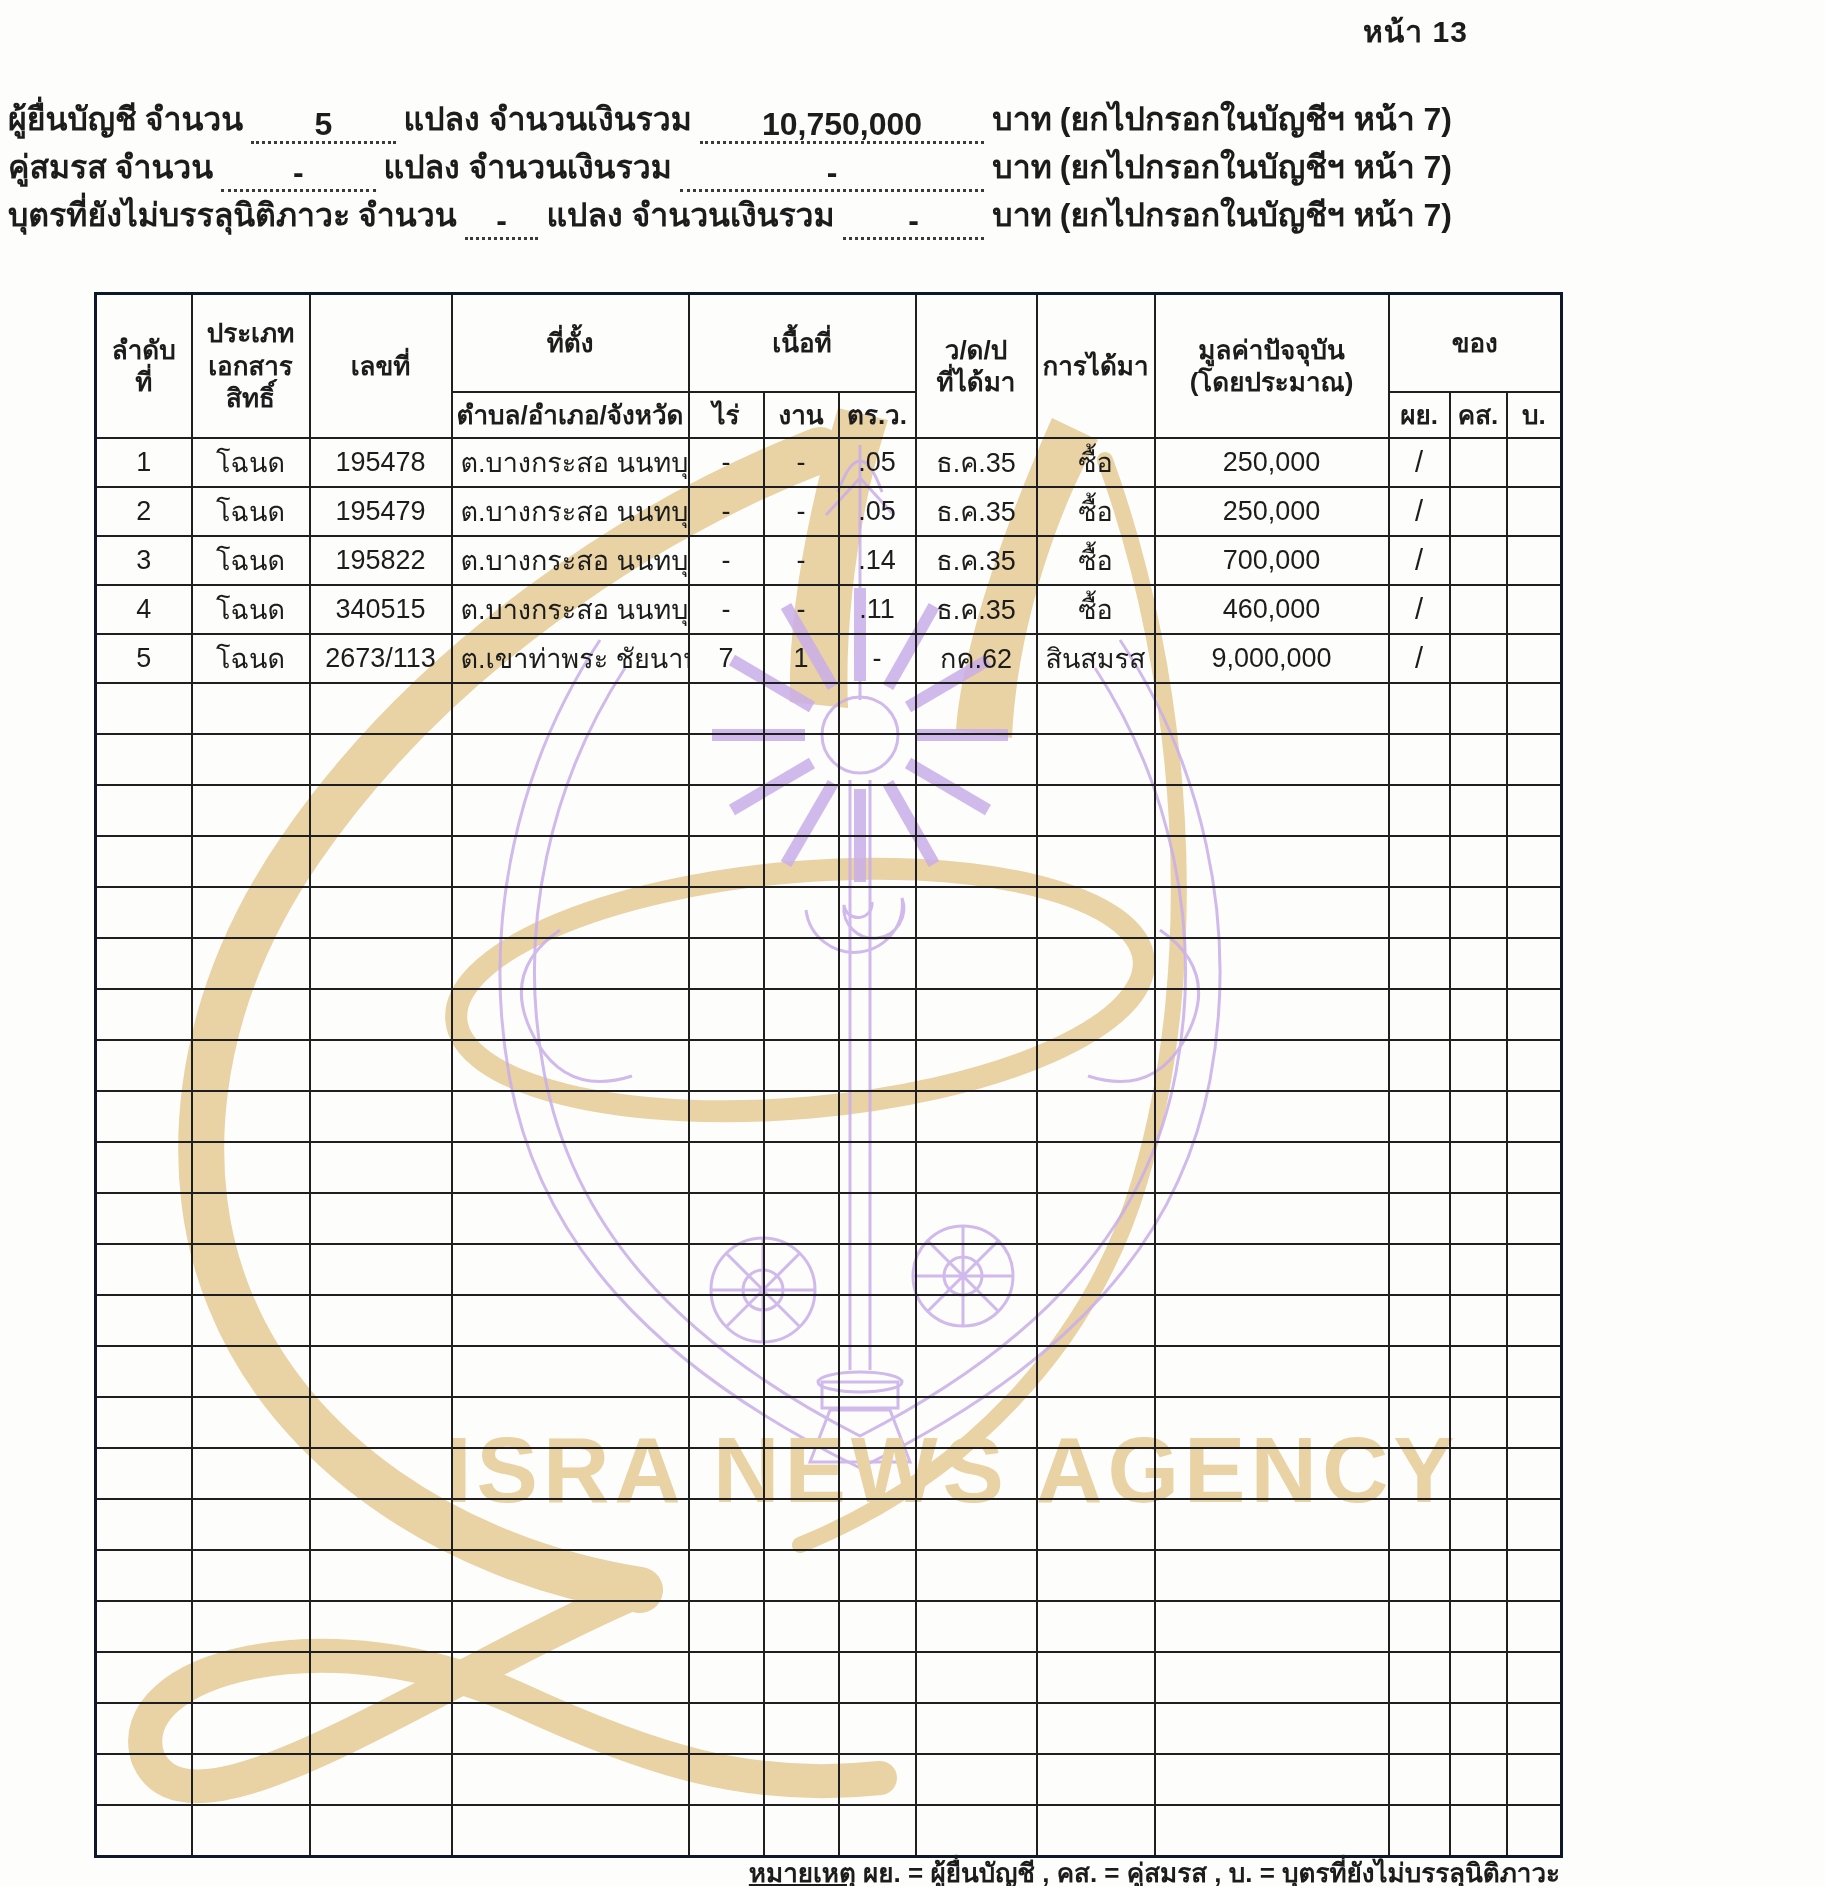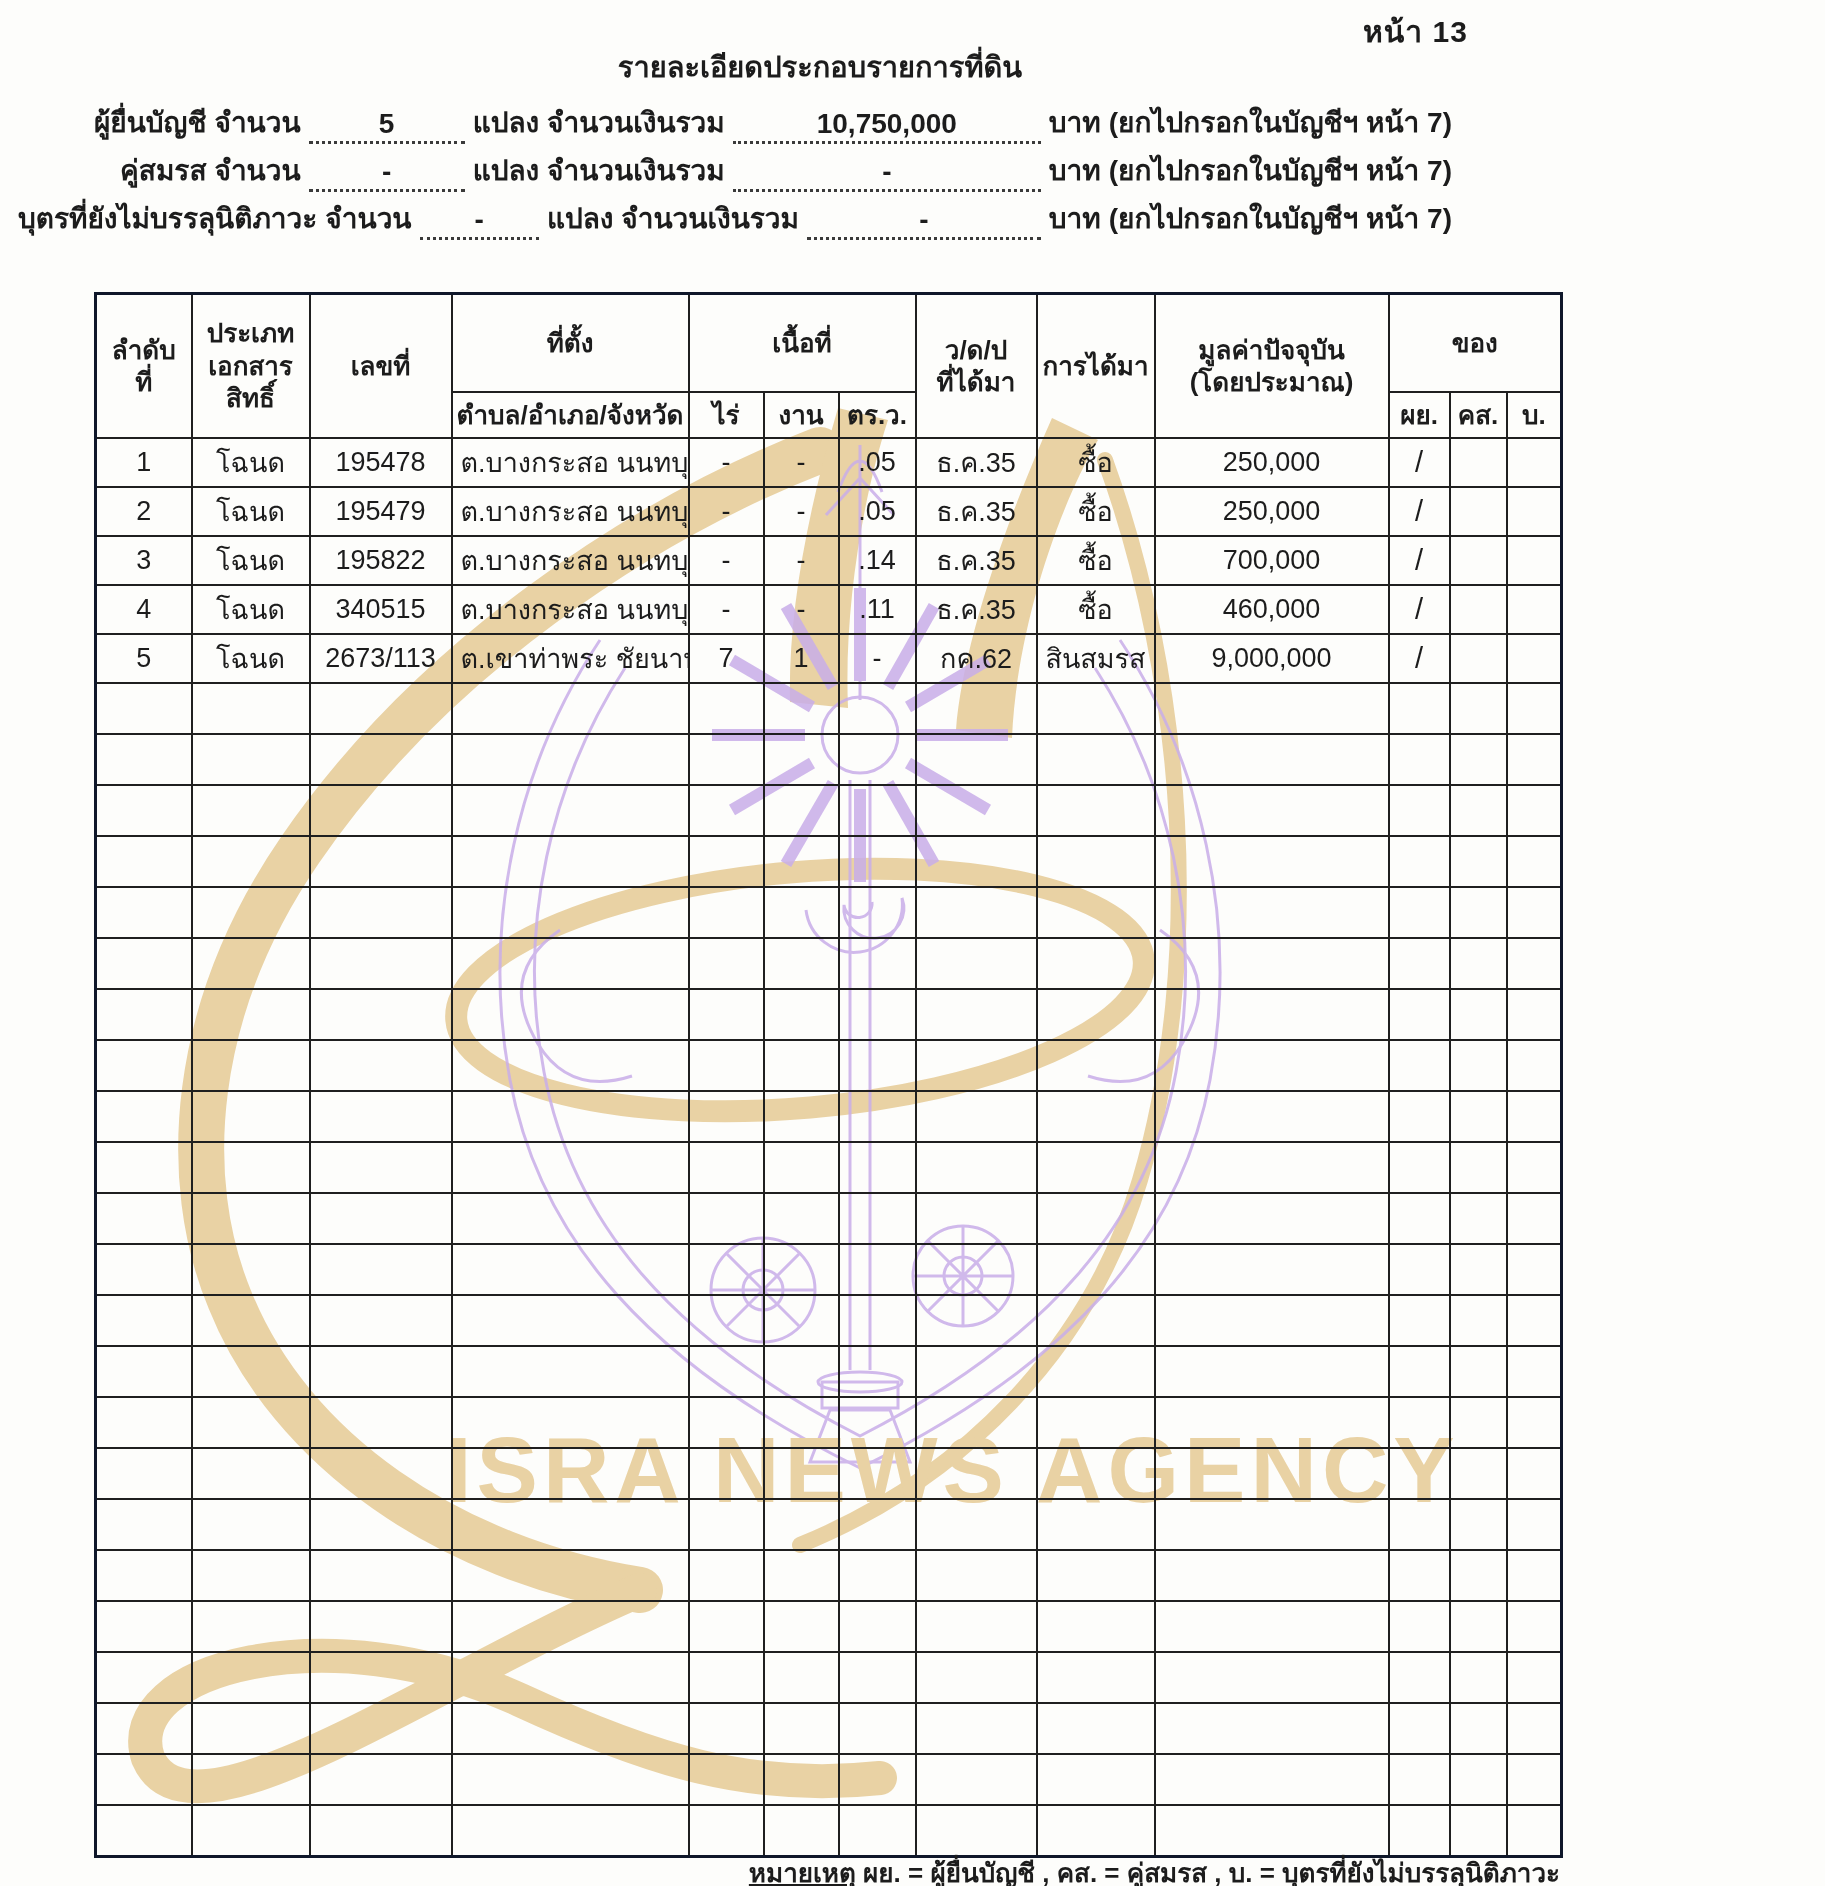--- a/index.html
+++ b/index.html
@@ -20,21 +20,21 @@
     font-size:30px;font-weight:bold;letter-spacing:1px;margin-left:28px;
   }
   .doc-title{
     position:absolute;left:0;top:44px;width:1640px;
     text-align:center;font-size:29px;font-weight:bold;
   }
 
   .summary{position:absolute;left:0;top:96px;width:1452px;}
   .sum-line{
     display:flex;justify-content:flex-end;align-items:flex-end;
-    height:48px;font-size:28px;font-weight:bold;white-space:nowrap;padding-left:10px;
+    height:48px;font-size:32px;font-weight:bold;white-space:nowrap;
   }
   .sum-line>*{margin-left:8px;}
   .dotfield{
     border-bottom:3px dotted #3a3a3a;
     text-align:center;display:inline-block;
     padding:0 4px 0 4px;line-height:34px;
   }
   .w-count{width:148px;}
   .w-total{width:300px;}
 
@@ -135,21 +135,20 @@
       <path d="M810 1462 L910 1462 L890 1410 L830 1410 Z"></path>
       <ellipse cx="860" cy="1382" rx="42" ry="10"></ellipse>
     </g>
   </svg>
   <div class="wm-latin">ISRA NEWS AGENCY</div>
 </div>
 
 <div class="layer" id="content">
 
   <div class="page-number">หน้า 13</div>
-  <div class="doc-title">รายละเอียดประกอบรายการที่ดิน</div>
 
   <div class="summary">
     <div class="sum-line">
       <span>ผู้ยื่นบัญชี</span>
       <span>จำนวน</span>
       <span class="dotfield w-count">5</span>
       <span>แปลง จำนวนเงินรวม</span>
       <span class="dotfield w-total">10,750,000</span>
       <span>บาท</span>
       <span>(ยกไปกรอกในบัญชีฯ หน้า 7)</span>

